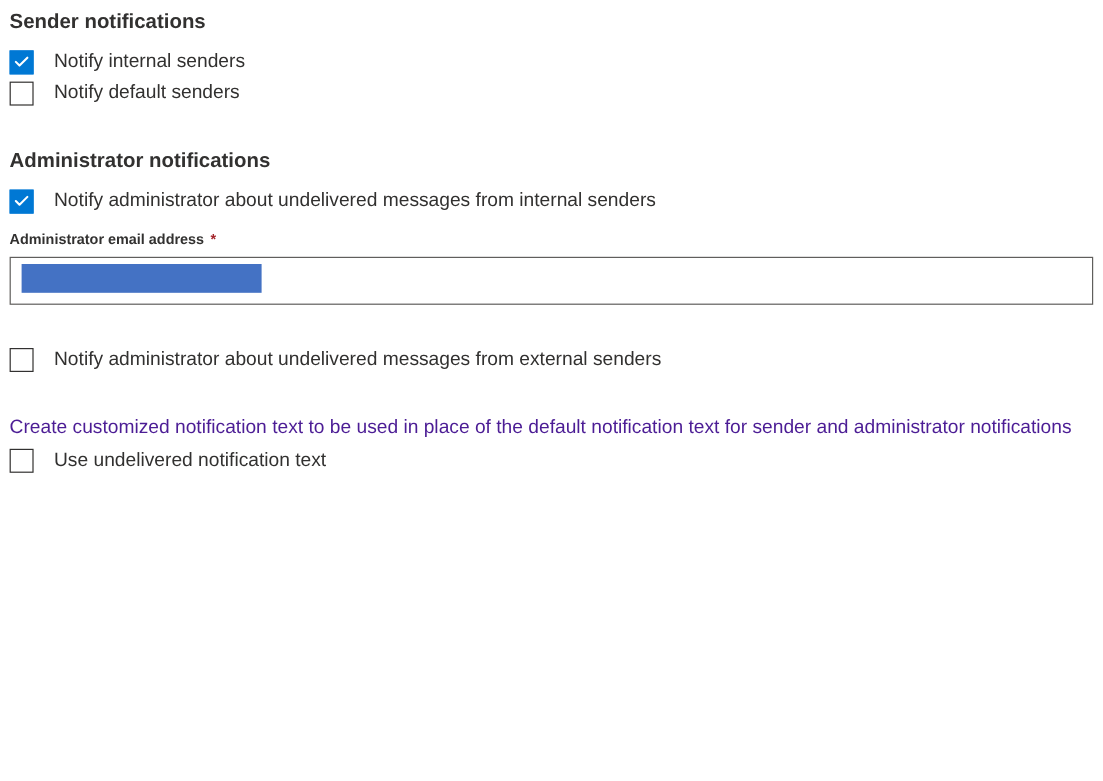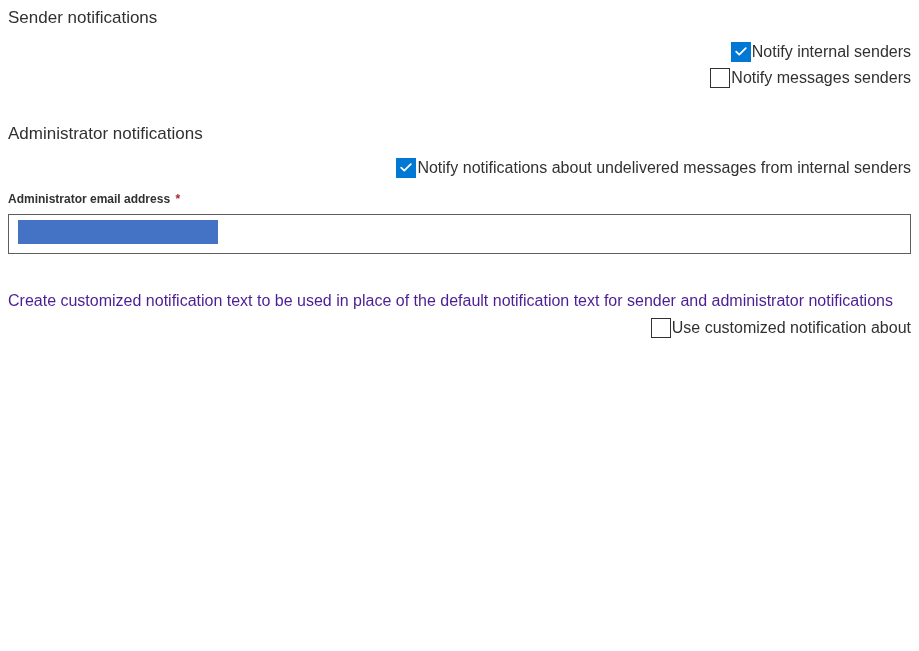--- a/index.html
+++ b/index.html
@@ -12,31 +12,30 @@
       font-size: 16px;
       color: #323130;
       background: #ffffff;
       padding: 8px 8px 8px 8px;
       width: 919px;
     }
     .section {
       margin-bottom: 36px;
     }
     .section-heading {
-      font-weight: 400;
+      font-weight: 700;
       font-size: 17px;
       color: #323130;
       margin-bottom: 14px;
     }
     .checkbox-row {
       display: flex;
       align-items: center;
-      gap: 1px;
+      gap: 17px;
       margin-bottom: 6px;
-      justify-content: flex-end;
     }
     .checkbox {
       width: 20px;
       height: 20px;
       border: 1px solid #323130;
       display: inline-flex;
       align-items: center;
       justify-content: center;
       flex-shrink: 0;
       cursor: pointer;
@@ -110,49 +109,53 @@
     <span class="checkbox checked">
       <svg viewBox="0 0 16 16">
           <path d="M13.5 3.5 6 11 2.5 7.5" stroke="#fff" stroke-width="2" fill="none" stroke-linecap="round" stroke-linejoin="round"></path>
         </svg>
     </span>
     <span class="checkbox-label">Notify internal senders</span>
   </div>
 
   <div class="checkbox-row">
     <span class="checkbox"></span>
-    <span class="checkbox-label">Notify messages senders</span>
+    <span class="checkbox-label">Notify default senders</span>
   </div>
 </div>
 
 <div class="section gap-large">
   <div class="section-heading">Administrator notifications</div>
 
   <div class="checkbox-row">
     <span class="checkbox checked">
       <svg viewBox="0 0 16 16">
           <path d="M13.5 3.5 6 11 2.5 7.5" stroke="#fff" stroke-width="2" fill="none" stroke-linecap="round" stroke-linejoin="round"></path>
         </svg>
     </span>
-    <span class="checkbox-label">Notify notifications about undelivered messages from internal senders</span>
+    <span class="checkbox-label">Notify administrator about undelivered messages from internal senders</span>
   </div>
 
   <div class="field-label">
     <span>Administrator email address</span>
     <span class="required">*</span>
   </div>
 
   <div class="text-input-wrap">
     <input type="text" class="text-input" style="padding-left: 92px;" value=".com">
     <div class="redaction"></div>
   </div>
 
+  <div class="checkbox-row gap-large">
+    <span class="checkbox"></span>
+    <span class="checkbox-label">Notify administrator about undelivered messages from external senders</span>
+  </div>
 </div>
 
 <div class="section gap-large">
 
   <div class="description">Create customized notification text to be used in place of the default notification text for sender and administrator notifications</div>
 
   <div class="checkbox-row">
     <span class="checkbox"></span>
-    <span class="checkbox-label">Use customized notification about</span>
+    <span class="checkbox-label">Use undelivered notification text</span>
   </div>
 </div>
 
 </body></html>

